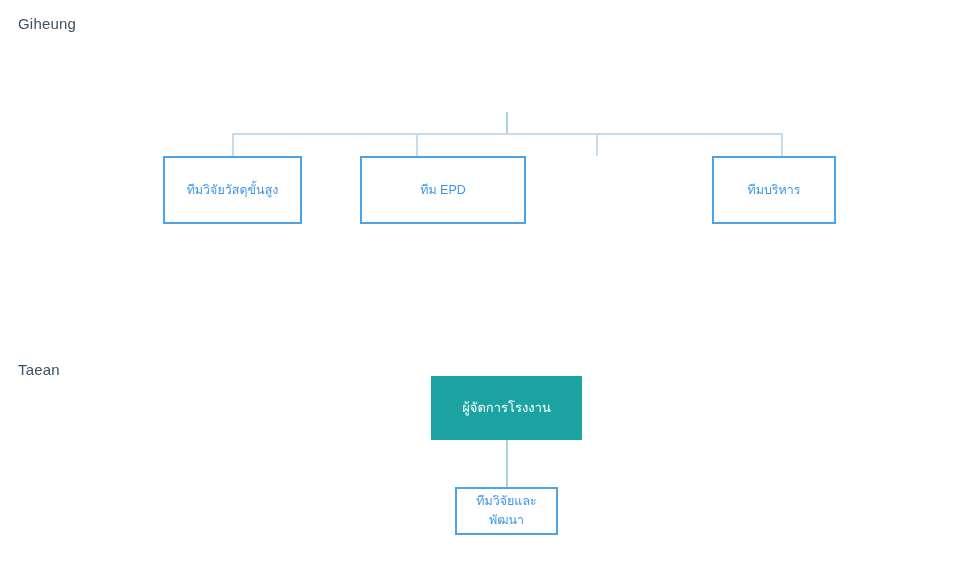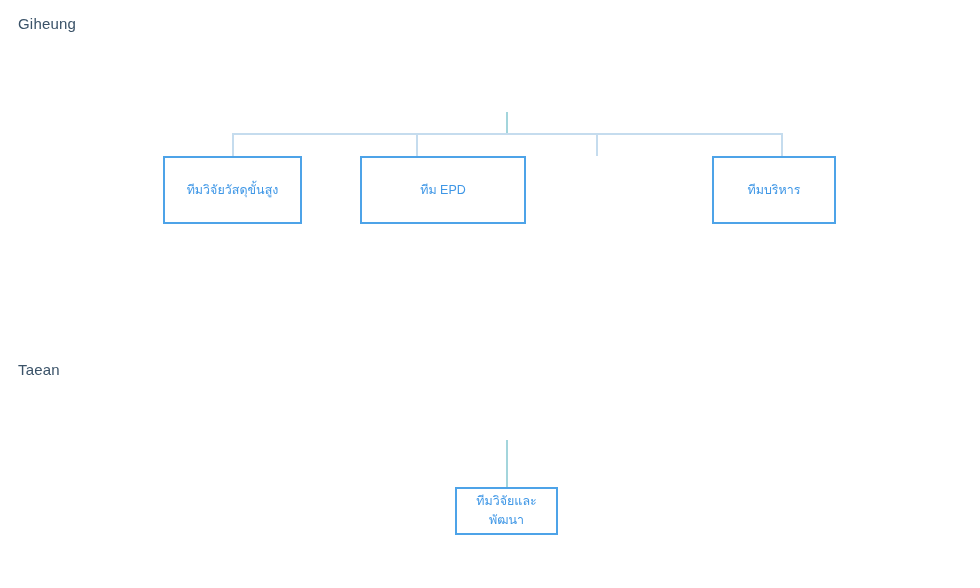--- a/index.html
+++ b/index.html
@@ -109,20 +109,23 @@
     <span class="node-label">ทีม EPD</span>
   </div>
 
 
   <div class="node node-child" style="left:712px; top:156px; width:124px; height:68px;">
     <span class="node-label">ทีมบริหาร</span>
   </div>
 
   <div id="heading-taean" class="section-heading">Taean</div>
 
+  <div class="node node-root" id="taean-root" style="left:431px; top:376px; width:151px; height:64px;">
+    <span class="node-label">ผู้จัดการโรงงาน</span>
+  </div>
 
   <div class="conn conn-v-teal" style="left:506px; top:440px; height:47px;"></div>
 
   <div class="node node-child" style="left:455px; top:487px; width:103px; height:48px;">
     <span class="node-label">ทีมวิจัยและ
 พัฒนา</span>
   </div>
 
 </div>
 

